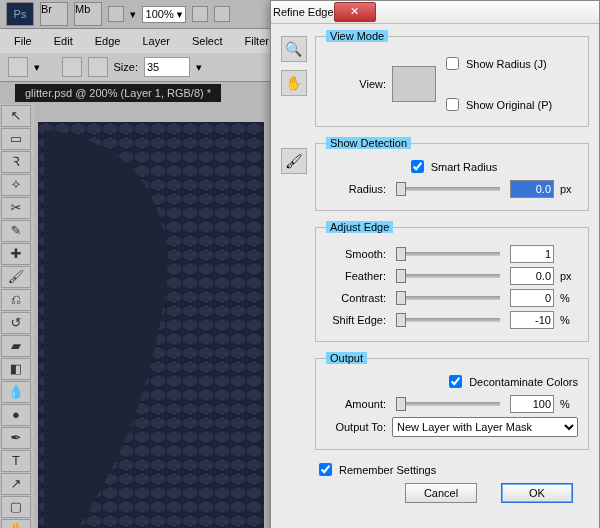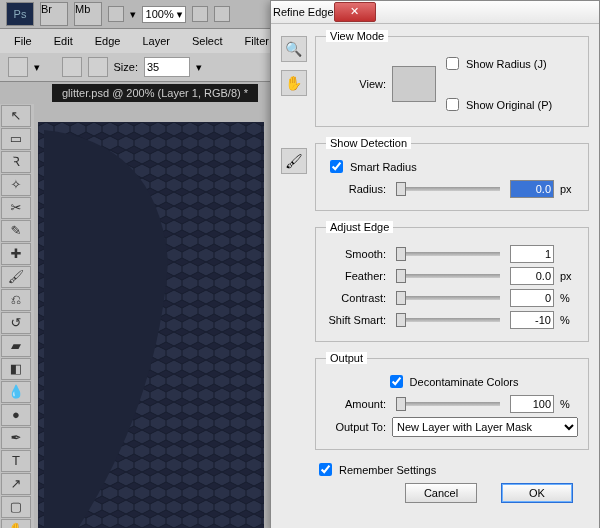--- a/index.html
+++ b/index.html
@@ -5,33 +5,33 @@
 body{margin:0;font:11px "Segoe UI",Tahoma,sans-serif;background:#b8b8b8;overflow:hidden;width:600px;height:528px;position:relative}
 .menubar{background:#d4d4d4;padding:3px 4px;display:flex;gap:2px}
 .menubar span{padding:3px 10px;cursor:pointer}
 .topbar{background:#b8b8b8;padding:2px 6px;display:flex;align-items:center;gap:6px;border-bottom:1px solid #888}
 .topbar .btn{width:26px;height:22px;background:#c8c8c8;border:1px solid #888;display:inline-block}
 .topbar .tiny{width:14px;height:14px;background:#c8c8c8;border:1px solid #888;display:inline-block}
 .dropdown{display:inline-block;padding:1px 3px;background:#fff;border:1px solid #888}
 .brush-row{background:#c8c8c8;padding:4px 8px;display:flex;align-items:center;gap:6px;border-bottom:1px solid #888}
 .brush-row input{width:40px;height:16px;font-size:11px;border:1px solid #999}
 .tiny2{width:18px;height:18px;background:#d0d0d0;border:1px solid #999}
-.tab{background:#1a1a1a;color:#ccc;padding:3px 10px;display:inline-block;font-size:11px;margin:2px 0 0 52px}
+.tab{background:#1a1a1a;color:#ccc;padding:3px 10px;display:inline-block;font-size:11px;margin:2px 0 0 15px}
 .toolbox{position:absolute;left:0;top:104px;width:32px;background:#c0c0c0;display:flex;flex-direction:column;gap:1px;padding:1px}
 .tool{width:28px;height:20px;background:#c8c8c8;border:1px solid #999;font-size:13px;text-align:center;line-height:20px;color:#333}
 .canvas{position:absolute;left:38px;top:122px;width:226px;height:406px;background:#1e2338}
 .dialog{position:absolute;left:270px;top:0;width:328px;height:528px;background:#ebebeb;border:1px solid #888;box-shadow:-2px 2px 8px rgba(0,0,0,.3)}
 .titlebar{height:22px;background:linear-gradient(#fdfdfd,#e8e8e8);border-bottom:1px solid #bbb;display:flex;align-items:center;padding:0 2px;font-weight:400;justify-content:flex-start}
 .closebtn{width:40px;height:18px;background:linear-gradient(#e27070,#c03030);border:1px solid #933;border-radius:2px;color:#fff;text-align:center;font-size:11px;line-height:16px}
 .dlgbody{padding:6px 10px;display:flex;gap:8px}
 .leftcol{width:26px;display:flex;flex-direction:column;gap:8px;padding-top:6px}
 .ic{width:24px;height:24px;background:#d8d8d8;border:1px solid #aaa;text-align:center;line-height:24px;font-size:14px}
 .rightcol{flex:1}
 fieldset{border:1px solid #bbb;margin:0 0 10px 0;padding:8px 10px;background:#ebebeb}
-legend{background:#ffffff;padding:0 4px}
+legend{background:#7dd3fc;padding:0 4px}
 .row{display:flex;align-items:center;margin:4px 0;gap:6px}
 .row label{width:60px;text-align:right;font-size:11px}
 .row .sld{flex:1;height:4px;background:linear-gradient(#999,#ccc);position:relative;margin:0 4px}
 .row .sld::after{content:"";position:absolute;width:8px;height:12px;background:#ddd;border:1px solid #777;top:-5px;left:0}
 .row input[type=text]{width:38px;height:16px;font-size:11px;text-align:right;border:1px solid #888;padding:0 2px}
 .chk{display:flex;align-items:center;gap:4px}
 input[type=checkbox]{width:13px;height:13px}
 .unit{width:18px;font-size:11px}
 .viewthumb{width:42px;height:34px;border:1px solid #888;background:#ccc}
 .btns{display:flex;justify-content:flex-end;gap:24px;padding:4px 16px}
@@ -147,21 +147,21 @@
       <div class="chk" style="margin-top:22px">
                 <input type="checkbox" style="">
                 <span>Show Original (P)</span>
               </div>
      </div>
     </div>
    </fieldset>
 
    <fieldset>
     <legend>Show Detection</legend>
-    <div class="chk" style="">
+    <div class="chk" style="justify-content:center">
             <input type="checkbox" checked="" style="">
             <span>Smart Radius</span>
           </div>
     <div class="row">
      <label>Radius:</label>
      <div class="sld"></div>
      <input type="text" class="hl" value="0.0" style="">
      <span class="unit">px</span>
     </div>
    </fieldset>
@@ -180,30 +180,30 @@
             <input type="text" value="0.0" style="">
             <span class="unit">px</span>
           </div>
     <div class="row">
             <label>Contrast:</label>
             <div class="sld"></div>
             <input type="text" value="0" style="">
             <span class="unit">%</span>
           </div>
     <div class="row">
-            <label>Shift Smart:</label>
+            <label>Shift Edge:</label>
             <div class="sld" style="--p:40%"></div>
             <input type="text" value="-10" style="">
             <span class="unit">%</span>
           </div>
    </fieldset>
 
    <fieldset>
     <legend>Output</legend>
-    <div class="chk" style="justify-content:center">
+    <div class="chk" style="justify-content:flex-end">
             <input type="checkbox" checked="" style="">
             <span>Decontaminate Colors</span>
           </div>
     <div class="row">
             <label>Amount:</label>
             <div class="sld"></div>
             <input type="text" value="100" style="">
             <span class="unit">%</span>
           </div>
     <div class="row">

